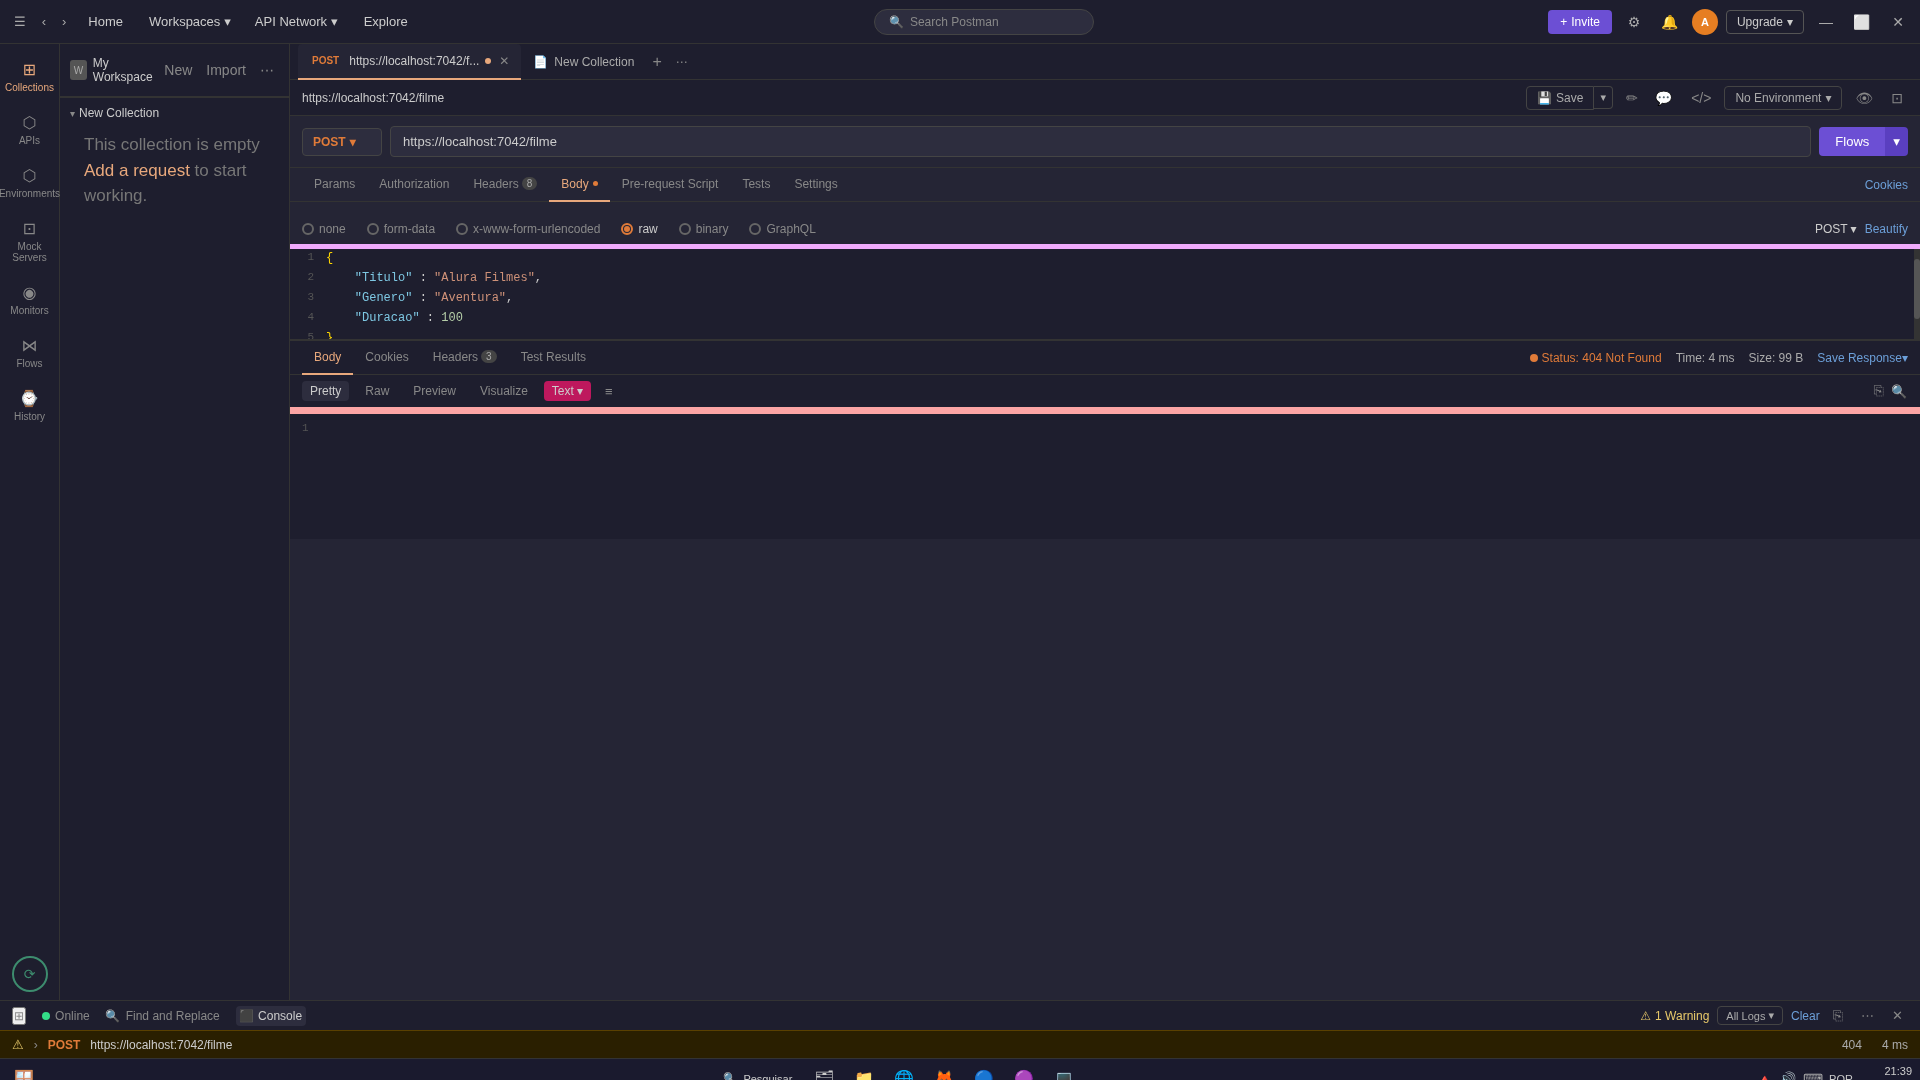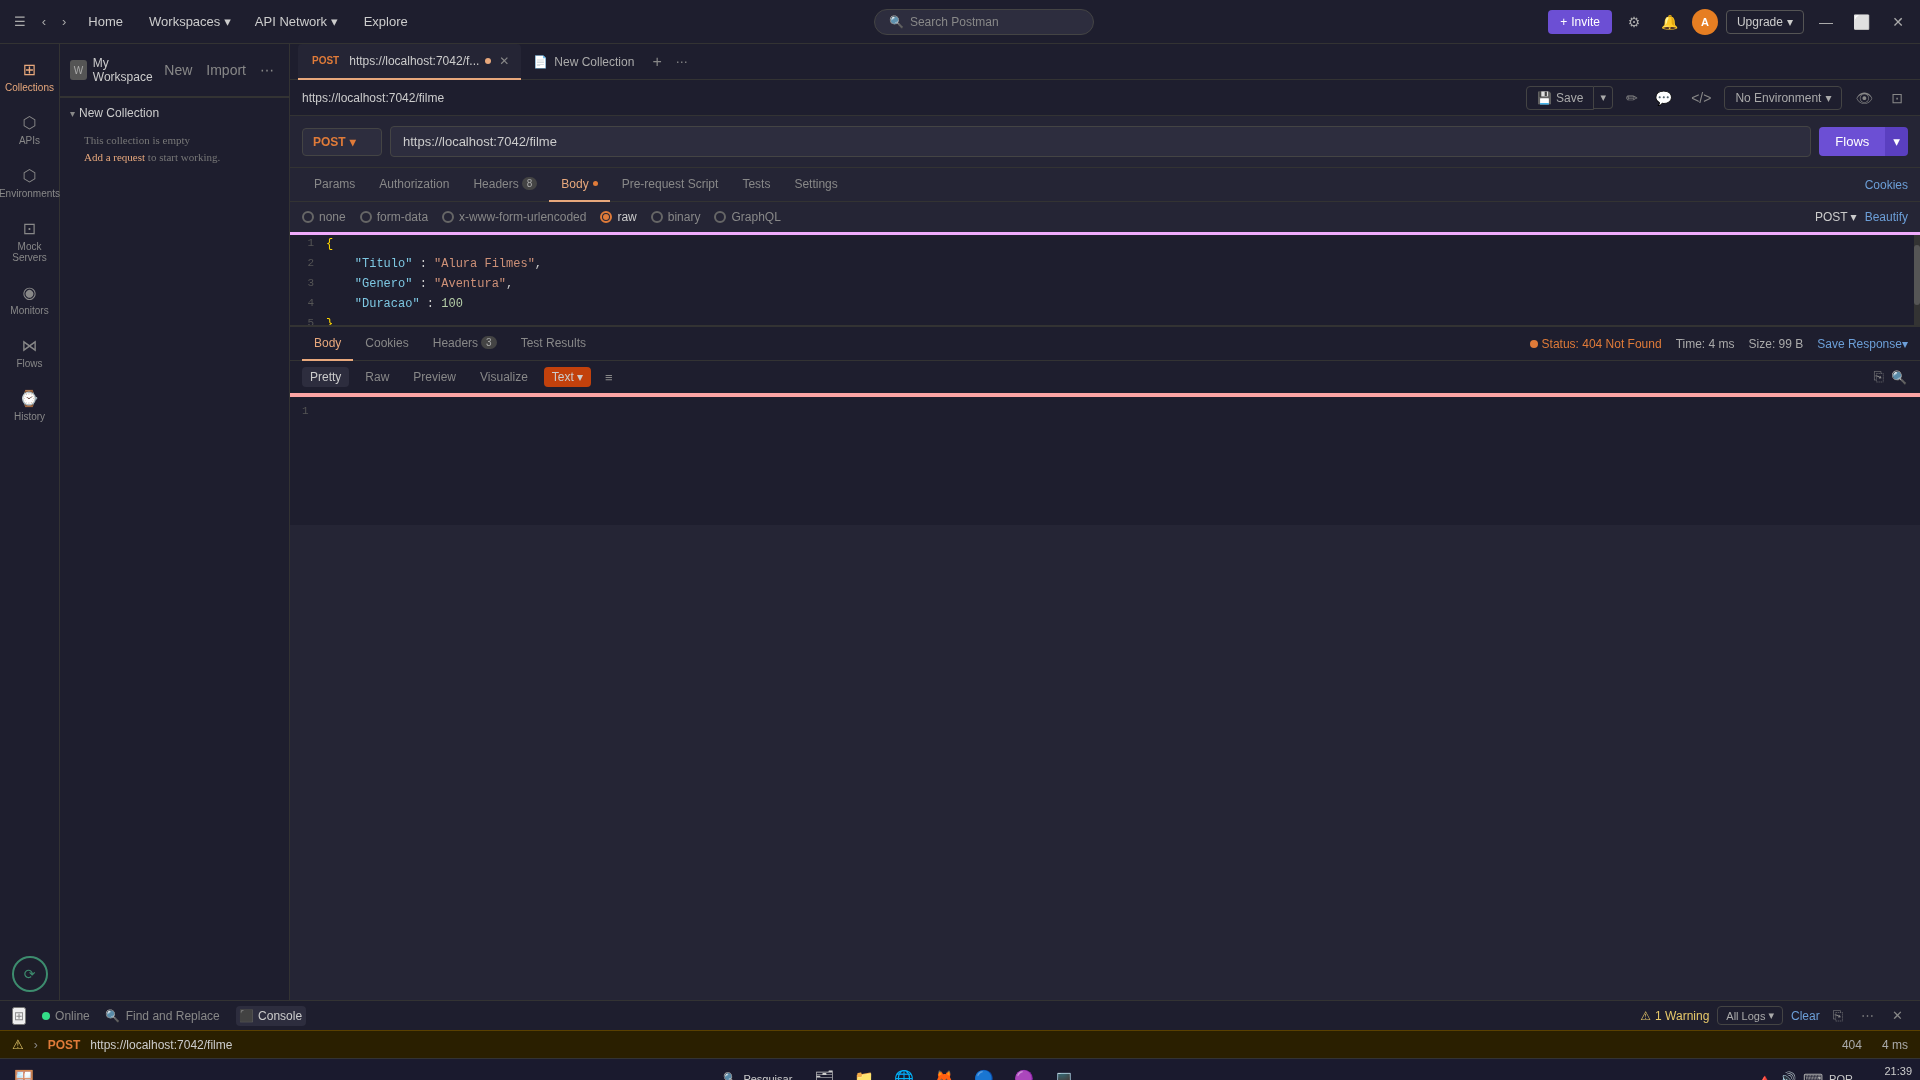--- a/index.html
+++ b/index.html
@@ -121,21 +121,21 @@
       display: flex; align-items: center; justify-content: center; font-size: 10px;
     }
 
     .collection-item {
       padding: 8px 10px; cursor: pointer;
     }
     .collection-name-row {
       display: flex; align-items: center; gap: 4px; color: #ccc; font-size: 12px;
     }
     .collection-empty {
-      padding: 4px 24px; color: #777; font-size: 11px; line-height: 1.5; font-family: Liberation Serif, serif;
+      padding: 4px 24px; color: #777; font-size: 17px; line-height: 1.5;
     }
     .add-request-link { color: #e8a87c; cursor: pointer; }
 
     
     .content-area {
       flex: 1;
       background: #252535;
       display: flex;
       flex-direction: column;
     }
@@ -234,22 +234,23 @@
     }
     .tab-item.active { color: #e8a87c; border-bottom: 2px solid #e8a87c; }
     .tab-item .tab-badge {
       background: #444; border-radius: 8px; padding: 1px 5px;
       font-size: 10px; margin-left: 3px; color: #aaa;
     }
     .tab-dot-orange { width: 5px; height: 5px; border-radius: 50%; background: #e07b39; margin-left: 4px; display: inline-block; }
 
     
     .body-options {
-      display: flex; align-items: center; padding: 8px 12px; gap: 14px;
-      border-bottom: 3px solid #f0abfc;
+      display: flex; align-items: center; padding: 8px 12px; gap: 21px;
+      border-bottom: 5px solid #f0abfc;
+      margin-top: 12px;
     }
     .radio-option {
       display: flex; align-items: center; gap: 5px; cursor: pointer; color: #888; font-size: 12px;
     }
     .radio-circle {
       width: 12px; height: 12px; border-radius: 50%; border: 2px solid #666;
       display: flex; align-items: center; justify-content: center;
     }
     .radio-circle.selected { border-color: #e07b39; }
     .radio-circle.selected::after {
@@ -320,29 +321,29 @@
     .response-meta {
       display: flex; align-items: center; gap: 14px; font-size: 12px;
     }
     .status-404 { color: #e07b39; display: flex; align-items: center; gap: 4px; }
     .status-circle { width: 8px; height: 8px; border-radius: 50%; background: #e07b39; }
     .meta-text { color: #aaa; }
 
     
     .response-toolbar {
       display: flex; align-items: center; padding: 6px 12px; gap: 8px;
-      border-bottom: 4px solid #fca5a5;
+      border-bottom: 7px solid #fca5a5;
     }
     .resp-view-tab {
       padding: 3px 8px; cursor: pointer; color: #888; font-size: 12px;
       border-radius: 4px;
     }
     .resp-view-tab.active { color: #ccc; background: #2d2d3e; }
     .text-selector {
-      background: #c2410c; border: none; color: #ccc; cursor: pointer; font-size: 12px;
+      background: #be185d; border: none; color: #ccc; cursor: pointer; font-size: 12px;
       padding: 3px 8px; border-radius: 4px; display: flex; align-items: center; gap: 3px;
     }
     .resp-toolbar-right { margin-left: auto; display: flex; align-items: center; gap: 8px; }
     .save-resp-btn {
       background: none; border: none; color: #6c9fd8; cursor: pointer; font-size: 12px;
       display: flex; align-items: center; gap: 0;
     }
 
     
     .response-content {

